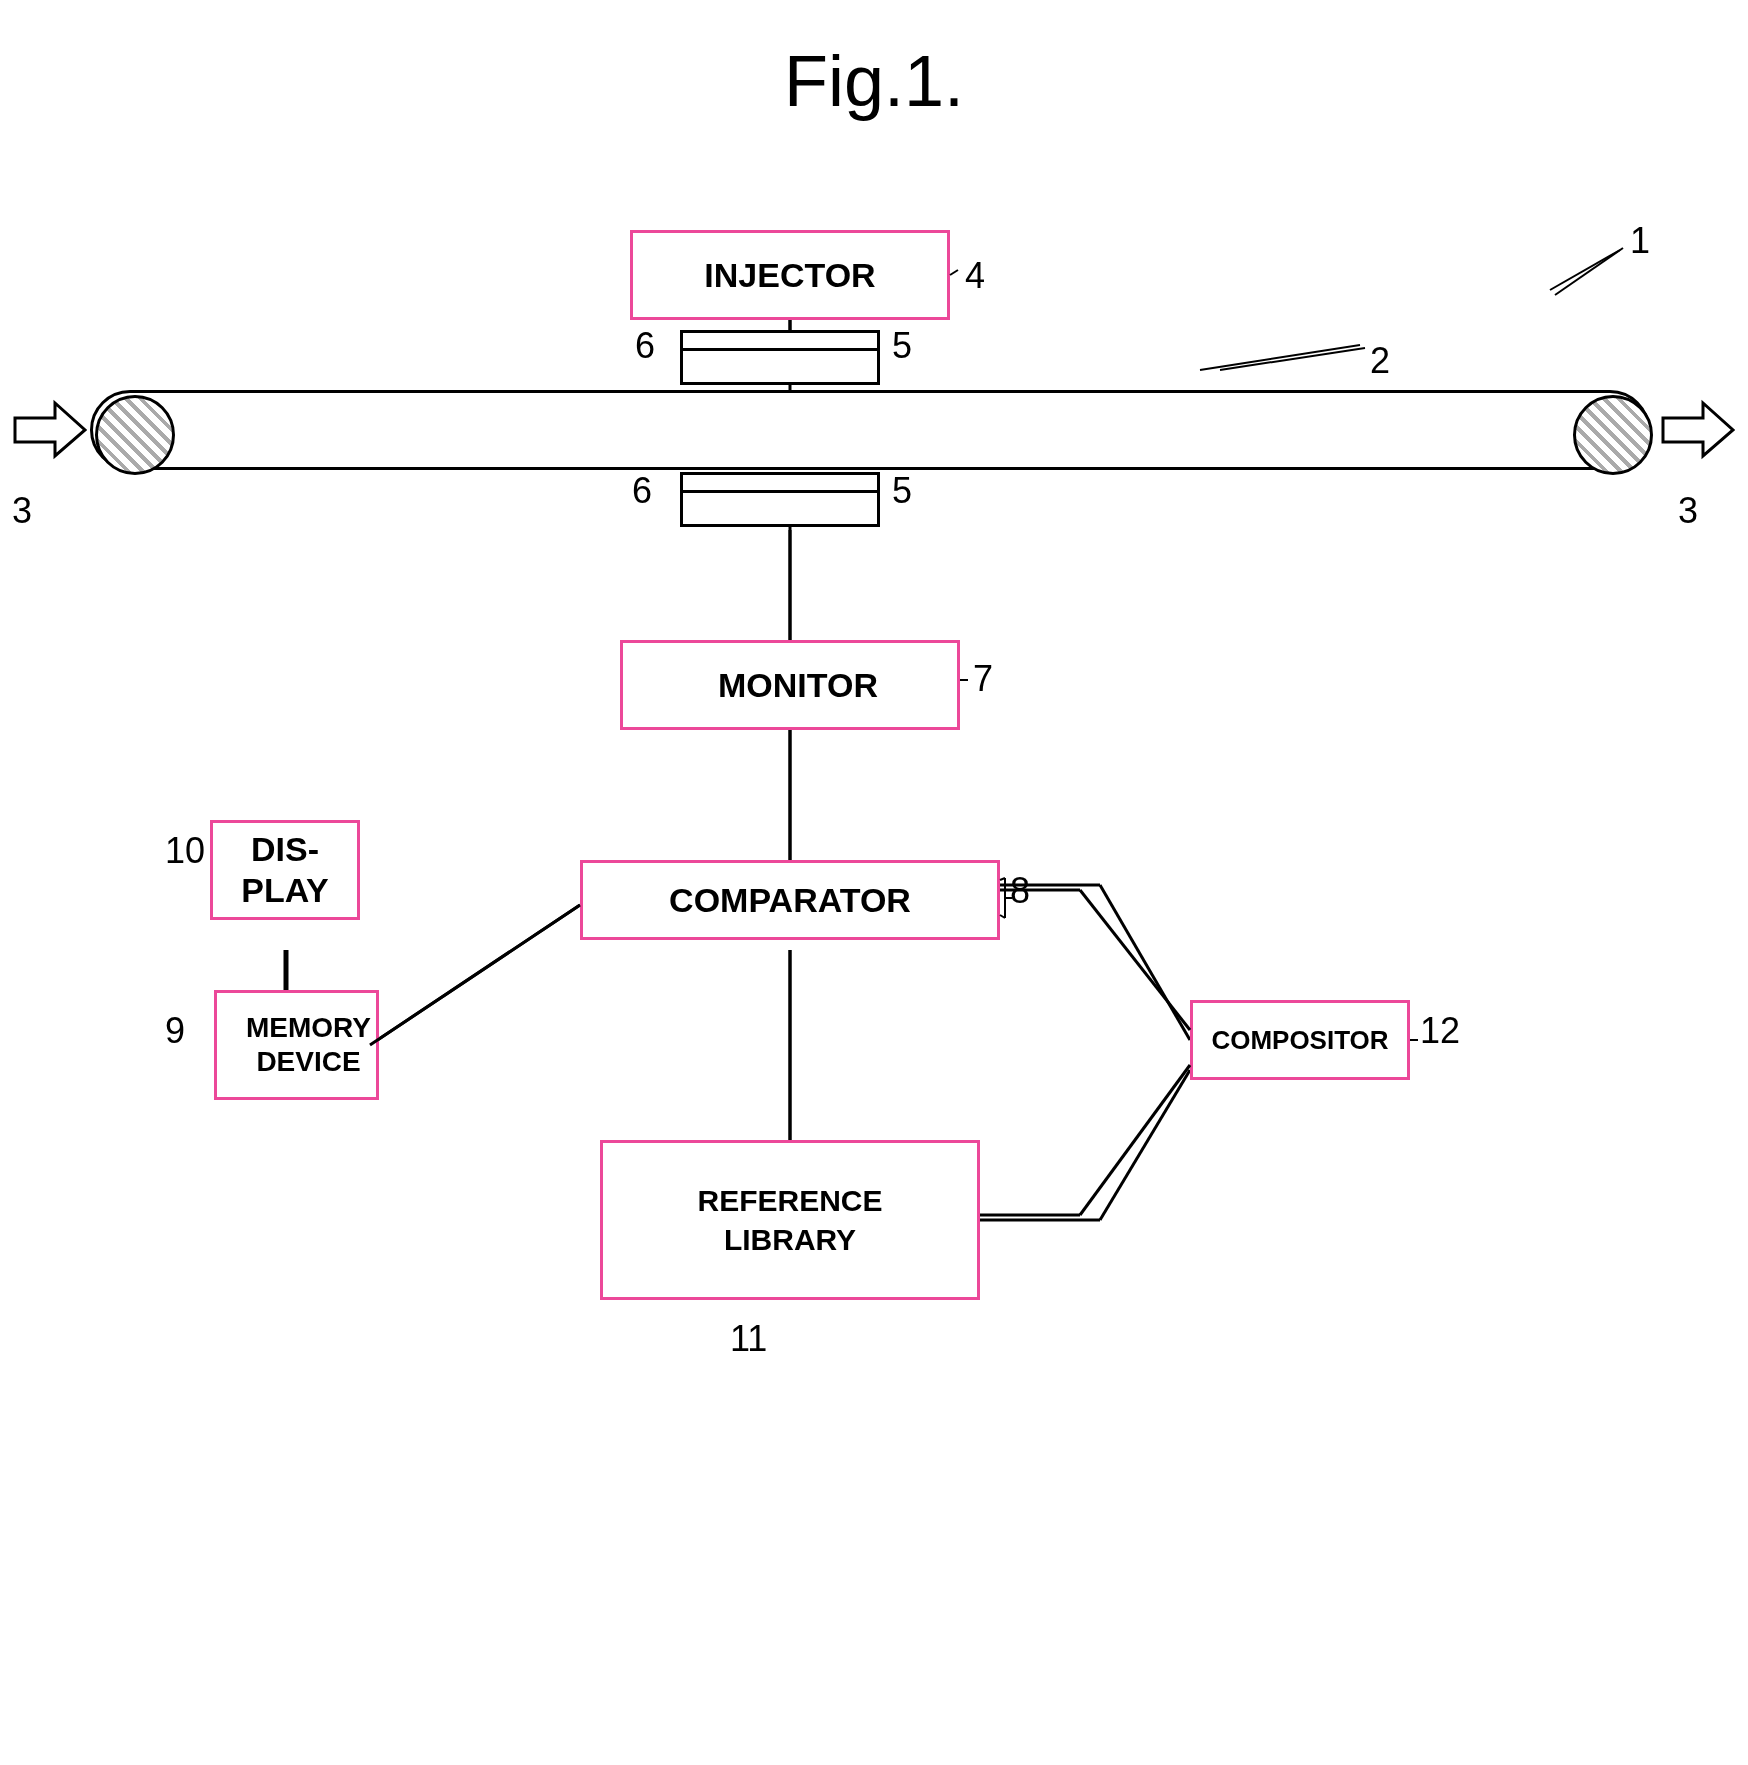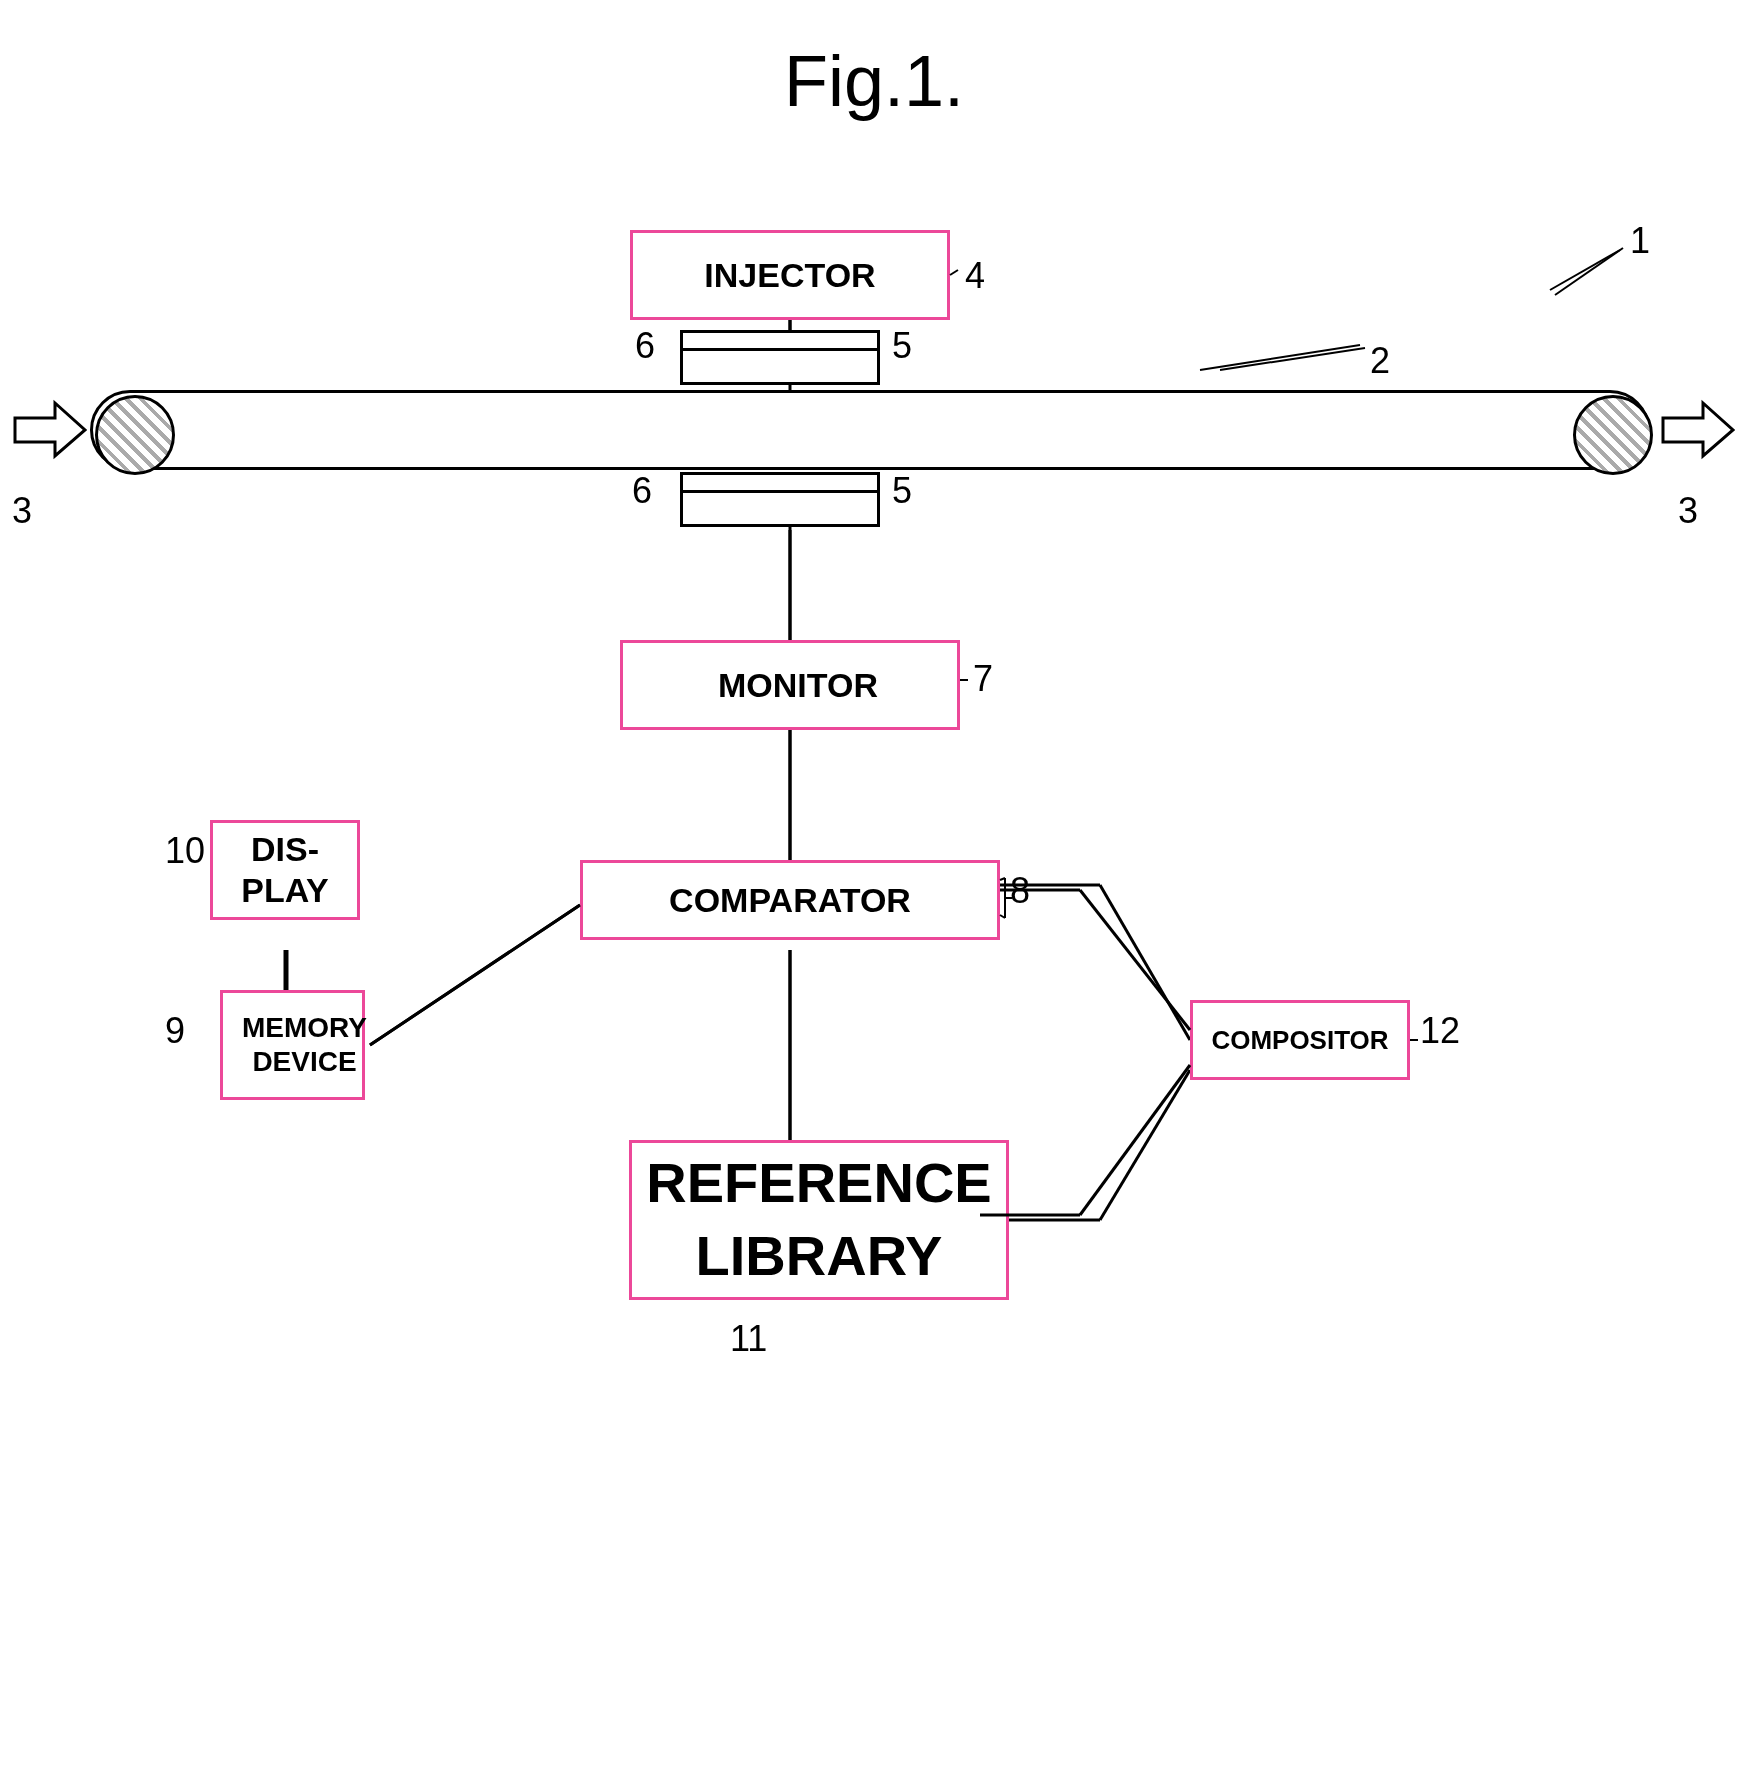--- a/index.html
+++ b/index.html
@@ -85,24 +85,24 @@
     
     .display-box {
       width: 150px;
       height: 100px;
       top: 820px;
       left: 210px;
     }
 
     
     .memory-box {
-      width: 145px;
+      width: 165px;
       height: 110px;
       top: 990px;
-      left: 220px;
+      left: 214px;
       padding-left: 24px;
     }
 
     
     .ref-library-box {
       width: 380px;
       height: 160px;
       top: 1140px;
       left: 600px;
     }
@@ -247,21 +247,21 @@
 
   <div class="box memory-box" style="white-space: pre-line; line-height: 1.2; font-size: 28px;">MEMORY
 DEVICE</div>
 
   <div class="label" style="top: 1010px; left: 165px;">9</div>
 
   <div class="box compositor-box" style="font-size: 26px;">COMPOSITOR</div>
 
   <div class="label" style="top: 1010px; left: 1420px; text-align: right;">12</div>
 
-  <div class="box ref-library-box" style="white-space: pre-line; line-height: 1.3; font-size: 56px; margin-left: 29px;">REFERENCE
+  <div class="box ref-library-box" style="white-space: pre-line; line-height: 1.3; font-size: 30px;">REFERENCE
 LIBRARY</div>
 
   <div class="label" style="top: 1318px; left: 730px;">11</div>
 
   <svg style="position:absolute; top:0; left:0; width:1748px; height:1765px; pointer-events:none;">
 
     <line x1="790" y1="320" x2="790" y2="330" stroke="#000" stroke-width="3"></line>
 
     <line x1="790" y1="385" x2="790" y2="393" stroke="#000" stroke-width="3"></line>
 

